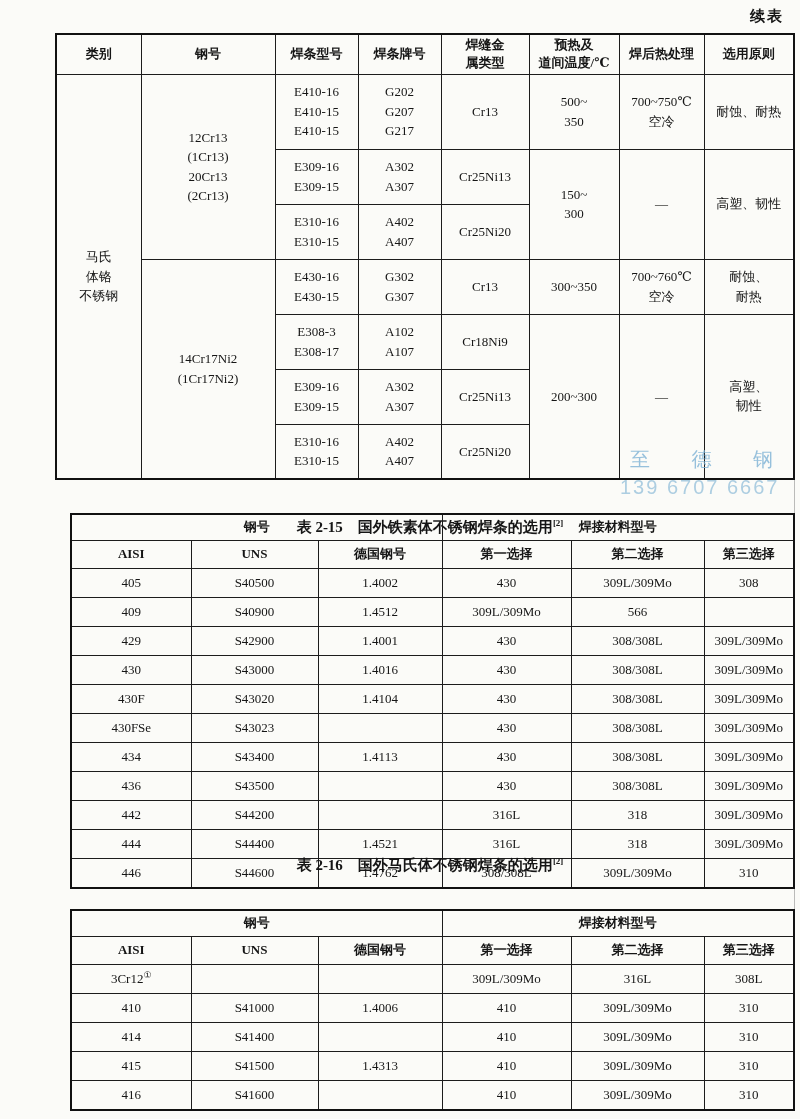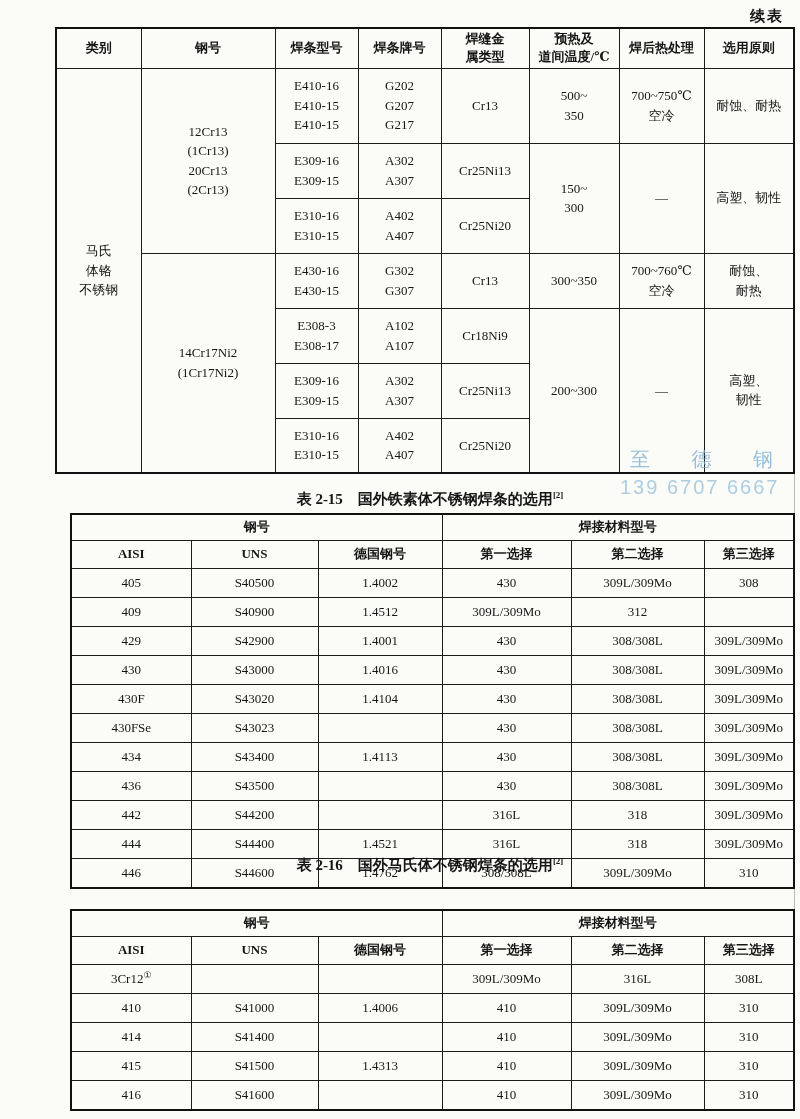--- a/index.html
+++ b/index.html
@@ -21,32 +21,32 @@
     border:1px solid #1c1c1c;
     text-align:center;vertical-align:middle;
     padding:0 2px;
     font-size:13px;line-height:1.5;
     white-space:pre-line;
     overflow:hidden;
   }
   th{font-weight:700;line-height:1.4;}
   
   .t1{
-    position:absolute;left:55px;top:27px;
+    position:absolute;left:55px;top:33px;
     width:738px;border:2px solid #111;
   }
   .t1 tr.hd{height:40px;}
   .t1 tr.r1{height:75px;}
   .t1 tr.rr{height:55px;}
   
   .caption{
     position:absolute;left:65px;width:730px;
     text-align:center;font-weight:700;font-size:15px;
   }
-  .cap215{top:490px;}
+  .cap215{top:518px;}
   .cap216{top:856px;}
   .caption sup{font-size:9px;}
   .tsel{
     position:absolute;left:70px;
     width:723px;border:2px solid #111;
   }
   .t215{top:513px;}
   .t216{top:909px;}
   .tsel tr.gh{height:26px;}
   .tsel tr.ch{height:28px;}
@@ -211,21 +211,21 @@
           <td>1.4002</td>
           <td>430</td>
           <td>309L/309Mo</td>
           <td>308</td>
         </tr>
         <tr>
           <td>409</td>
           <td>S40900</td>
           <td>1.4512</td>
           <td>309L/309Mo</td>
-          <td>312</td>
+          <td>566</td>
           <td></td>
         </tr>
         <tr>
           <td>429</td>
           <td>S42900</td>
           <td>1.4001</td>
           <td>430</td>
           <td>308/308L</td>
           <td>309L/309Mo</td>
         </tr>

